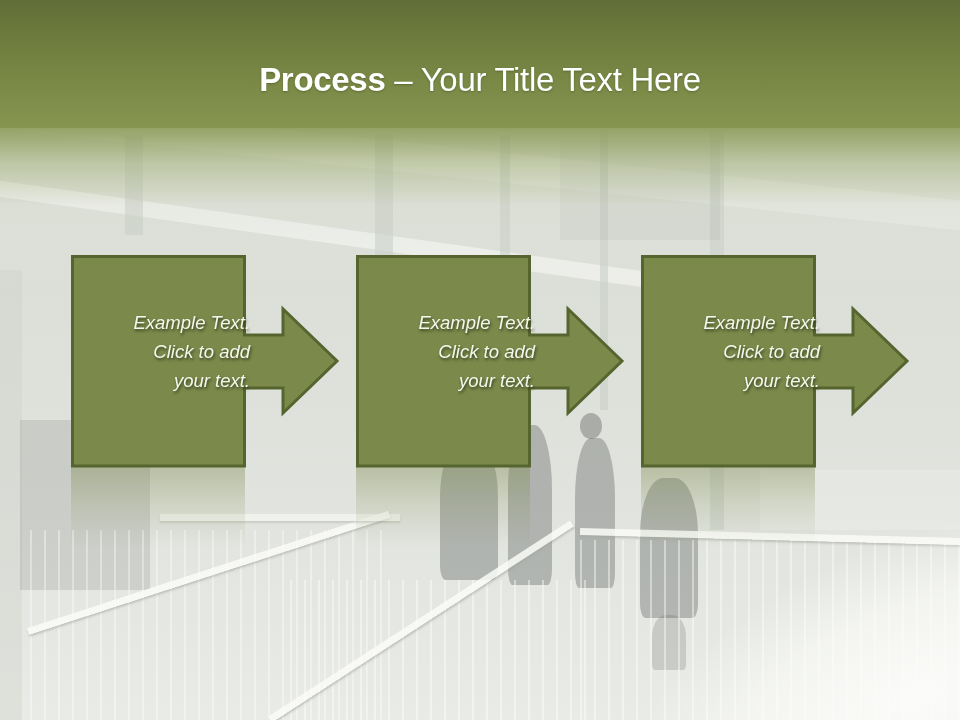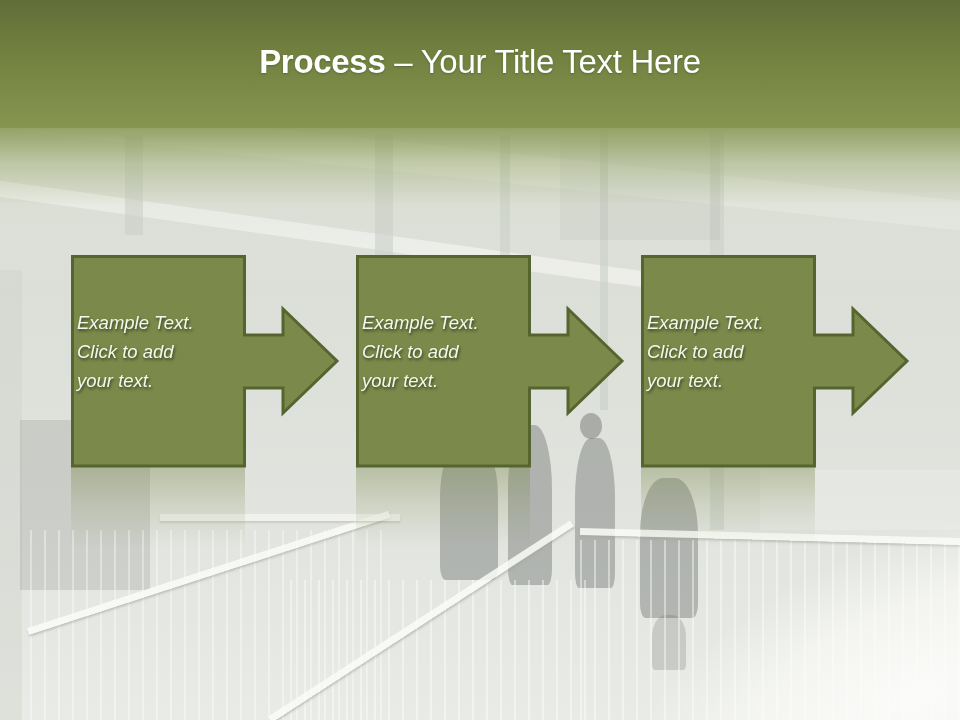--- a/index.html
+++ b/index.html
@@ -26,30 +26,30 @@
       background:radial-gradient(ellipse at 60% 60%, rgba(252,253,250,0.95) 0%, rgba(252,253,250,0.6) 40%, rgba(252,253,250,0) 70%);
       transform:rotate(-22deg); }
     .person { position:absolute; background:rgba(95,100,96,0.38); border-radius:40% 40% 10% 10%; }
     .head { position:absolute; background:rgba(95,100,96,0.42); border-radius:50%; }
 
     
     .header { position:absolute; left:0; top:0; width:960px; height:128px;
       background:linear-gradient(180deg, #616e38 0%, #71803f 40%, #86954f 100%); }
     .header-fade { position:absolute; left:0; top:127px; width:960px; height:120px;
       background:linear-gradient(180deg, rgba(134,149,79,0.85) 0%, rgba(150,165,100,0.45) 30%, rgba(200,208,180,0.15) 65%, rgba(220,224,214,0) 100%); }
-    .title { position:absolute; left:0; top:42px; width:960px; text-align:center;
+    .title { position:absolute; left:0; top:60px; width:960px; text-align:center;
       color:#ffffff; font-family:"Liberation Sans", "DejaVu Sans", sans-serif;
       font-size:33px; line-height:40px; letter-spacing:-0.3px;
       text-shadow:0 1px 2px rgba(40,50,20,0.35); }
     .title .bold { font-weight:bold; }
 
     
     .step { position:absolute; top:250px; width:280px; height:300px; }
     .step svg { position:absolute; left:0; top:0; overflow:visible; }
-    .step-text { position:absolute; left:6px; top:58px; width:173px; text-align:left;
+    .step-text { position:absolute; left:6px; top:58px; width:173px; text-align:right;
       color:#f5f7ec; font-style:italic; font-size:18.5px; line-height:29px;
       font-family:"Liberation Sans", "DejaVu Sans", sans-serif;
       text-shadow:1px 2px 3px rgba(30,35,15,0.75); white-space:pre-line; }
     .reflection { position:absolute; left:0; top:217px; width:174px; height:80px;
       background:linear-gradient(180deg, rgba(123,138,75,0.40) 0%, rgba(123,138,75,0.18) 45%, rgba(123,138,75,0) 100%); }
   </style>
 </head>
 <body>
 
 <div class="slide">

